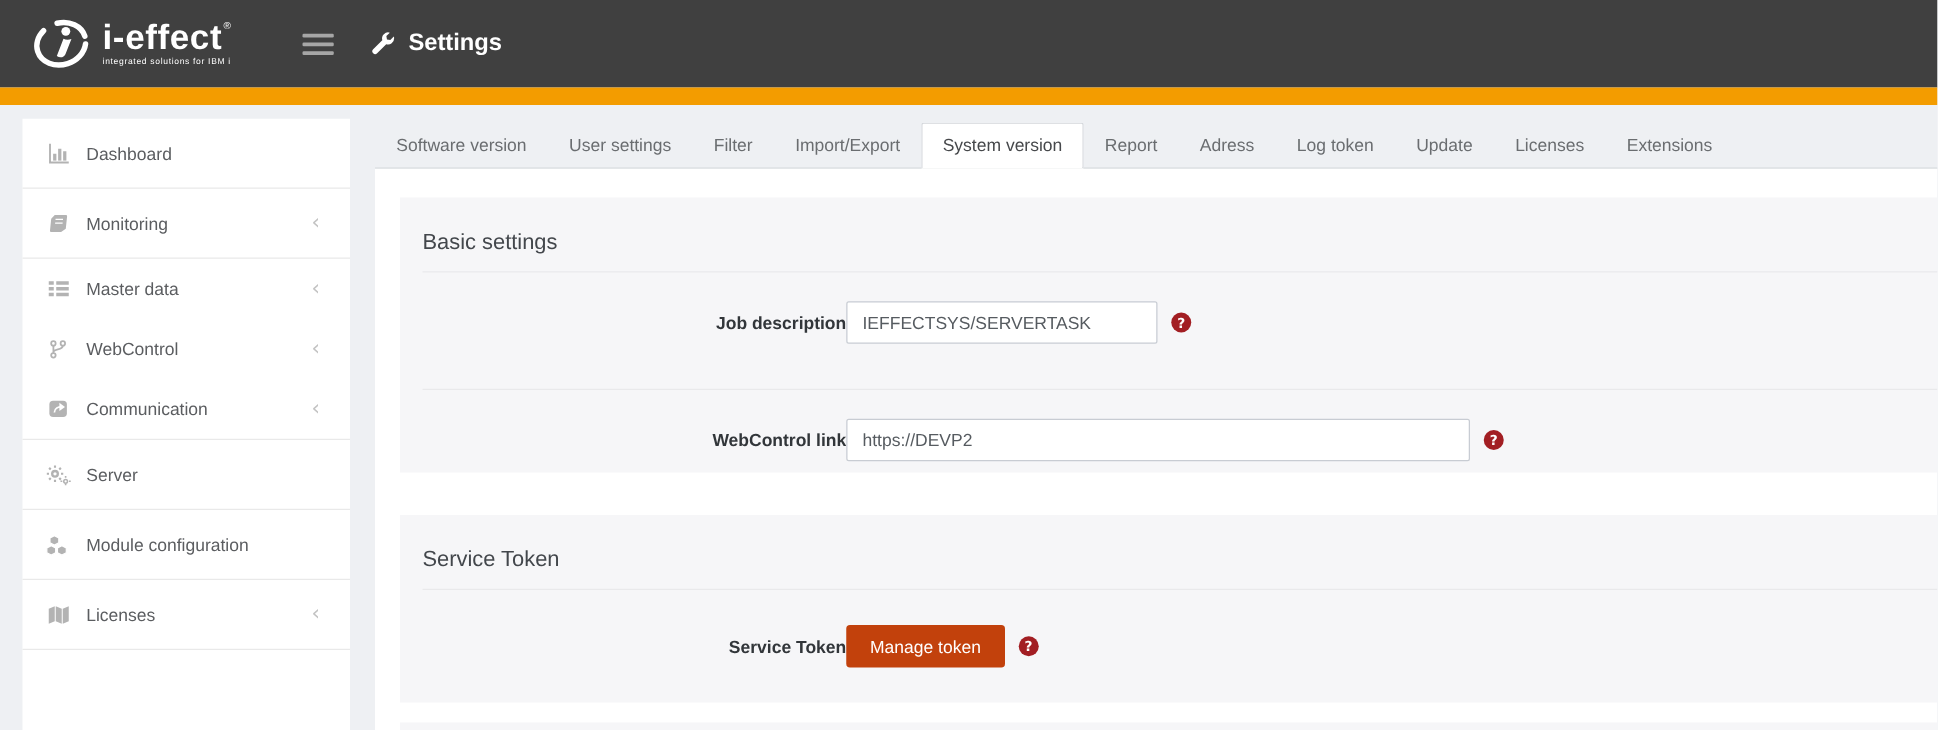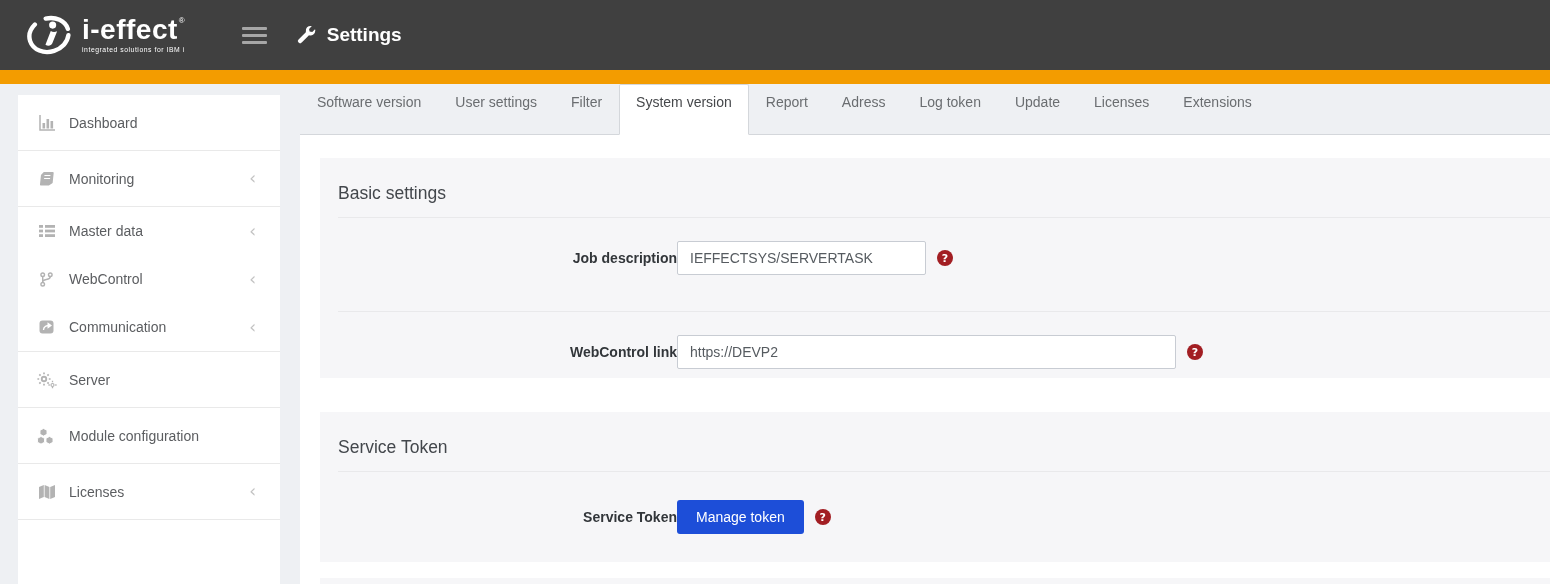--- a/index.html
+++ b/index.html
@@ -34,21 +34,21 @@
   .side-item { display:flex; align-items:center; height:55px; padding-left:18px; cursor:pointer; color:#5b5d60; }
   .side-group.multi .side-item { height:48px; }
   .side-icon { width:21px; height:18px; margin-right:12px; display:flex; align-items:center; justify-content:center; flex:0 0 auto; }
   .side-label { font-size:14px;text-align:right; }
   .side-chevron { margin-left:auto; margin-right:24px; color:#c3c3c3; font-size:17px; line-height:1;
                   font-family:"DejaVu Sans",sans-serif; }
   .side-fill { flex:1 1 auto; }
 
   
   .main { flex:1 1 auto; margin-left:20px; display:flex; flex-direction:column; min-width:0; }
-  .tabbar { height:51px; flex:0 0 auto; display:flex; border-bottom:1px solid #d4d7db; }
+  .tabbar { height:51px; flex:0 0 auto; display:flex; align-items:flex-end; border-bottom:1px solid #d4d7db; }
   .tab { font-size:14px; color:#6a6d70; padding:9px 16px 10px; cursor:pointer; white-space:nowrap;
          border:1px solid transparent; margin-bottom:-1px; }
   .tab.active { background:#fff; color:#46484b; border-color:#d4d7db; border-bottom-color:#fff;
                 border-radius:2px 2px 0 0; }
   .content { flex:1 1 auto; background:#fff; padding:23px 0 0 20px; display:flex; flex-direction:column; min-height:0; }
 
   .panel { background:#f6f6f8; padding-left:18px; flex:0 0 auto; }
   .panel-basic { height:220px; }
   .panel-token { height:150px; margin-top:34px; }
   .panel-sliver { margin-top:16px; flex:1 1 auto; }
@@ -59,21 +59,21 @@
   .panel-token .form-row { height:90px; }
   .form-label { width:339px; text-align:right; font-size:14px; font-weight:bold; color:#32363a; flex:0 0 auto; }
   .form-control { display:flex; align-items:center; }
   .text-input { height:34px; border:1px solid #c8ccd3; border-radius:2px; background:#fff;
                 font-size:14px; color:#565b60; padding:0 12px; font-family:inherit; }
   .input-narrow { width:249px; }
   .input-wide { width:499px; }
   .help-icon { width:16px; height:16px; border-radius:50%; background:#a21e23; color:#fff;
                font-size:11px; font-weight:bold; display:flex; align-items:center; justify-content:center;
                margin-left:11px; cursor:pointer; flex:0 0 auto; font-family:"DejaVu Sans",sans-serif; }
-  .btn-warning { height:34px; padding:0 19px; background:#1d4ed8; border:none; border-radius:3px;
+  .btn-warning { height:34px; padding:0 19px; background:#c2410c; border:none; border-radius:3px;
                  color:#fff; font-size:14px; font-family:inherit; cursor:pointer; }
 </style>
 </head>
 <body>
 
 <div class="app">
 
   <div class="header">
     <div class="logo">
       <svg class="logo-emblem" viewBox="0 0 46 46">
@@ -228,20 +228,21 @@
 
       <div class="side-fill"></div>
     </div>
 
     <div class="main">
 
       <div class="tabbar">
         <div class="tab">Software version</div>
         <div class="tab">User settings</div>
         <div class="tab">Filter</div>
+        <div class="tab">Import/Export</div>
         <div class="tab active">System version</div>
         <div class="tab">Report</div>
         <div class="tab">Adress</div>
         <div class="tab">Log token</div>
         <div class="tab">Update</div>
         <div class="tab">Licenses</div>
         <div class="tab">Extensions</div>
       </div>
 
       <div class="content">

